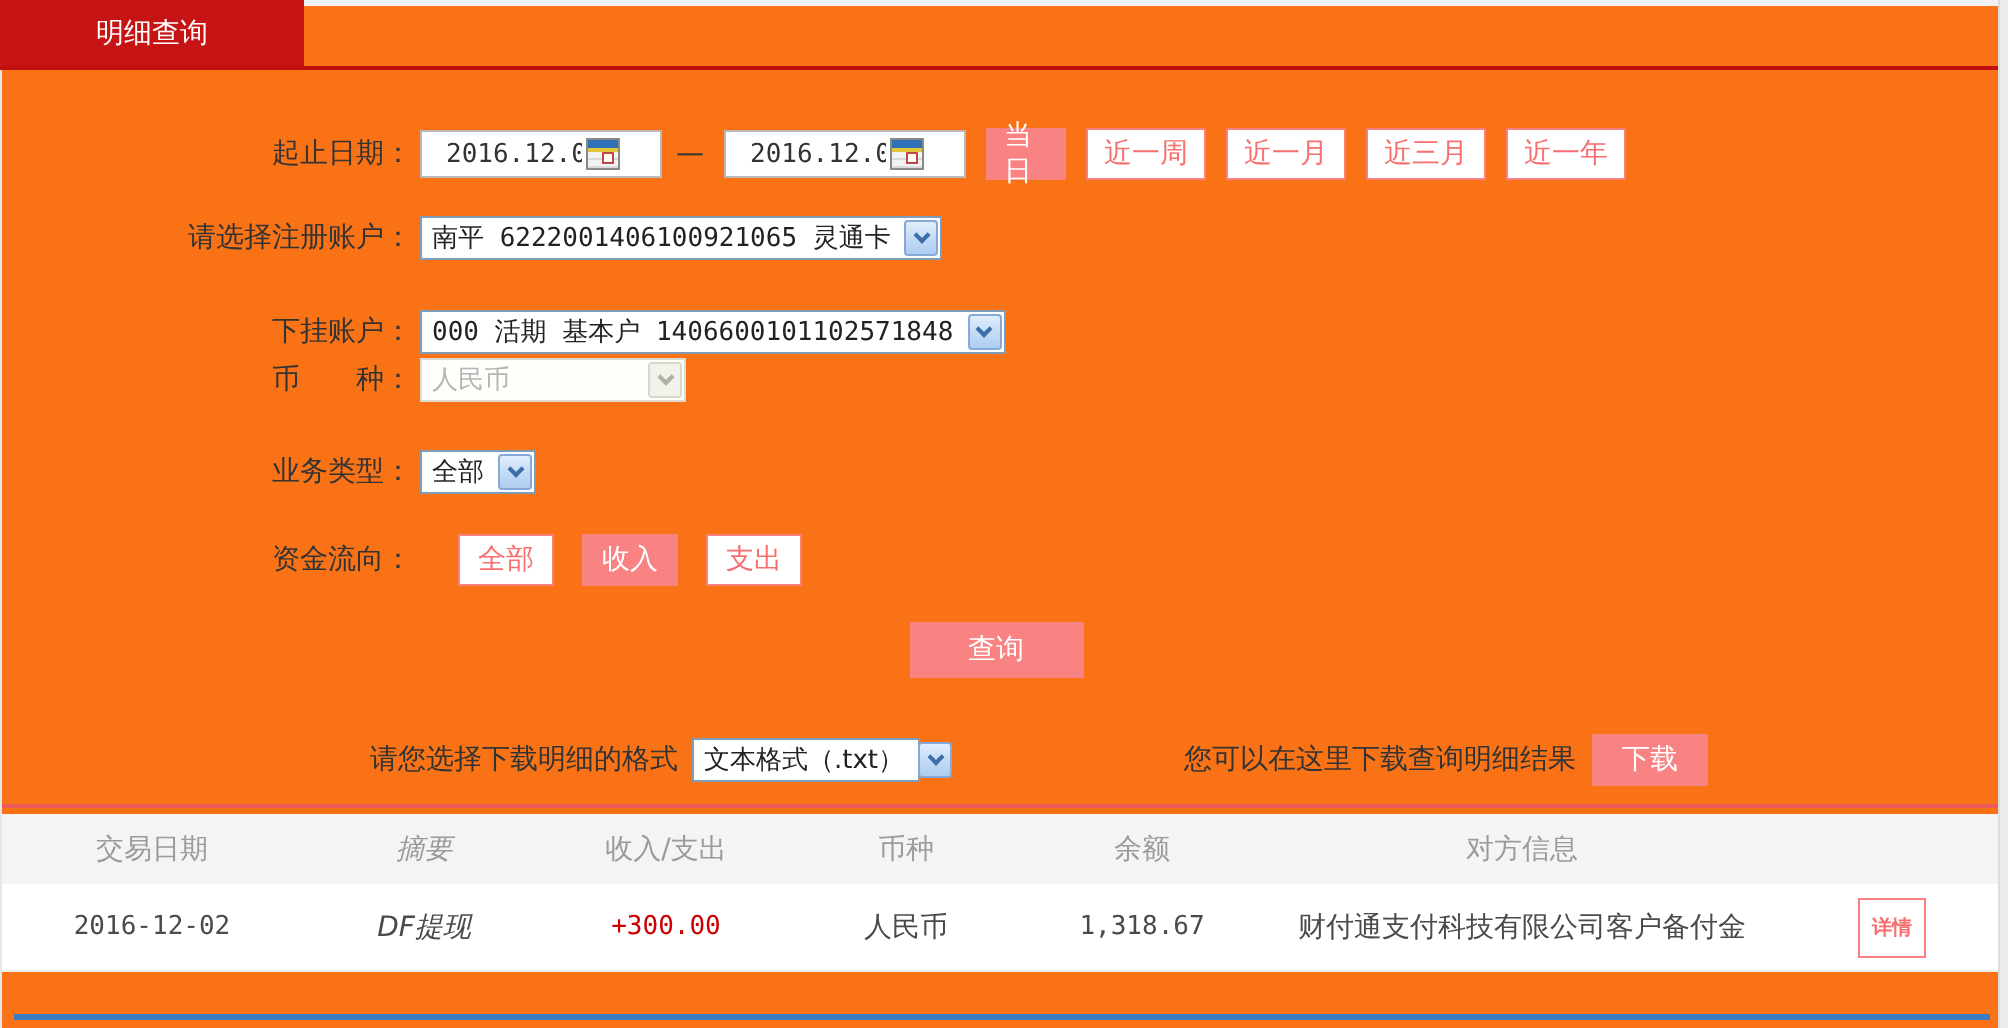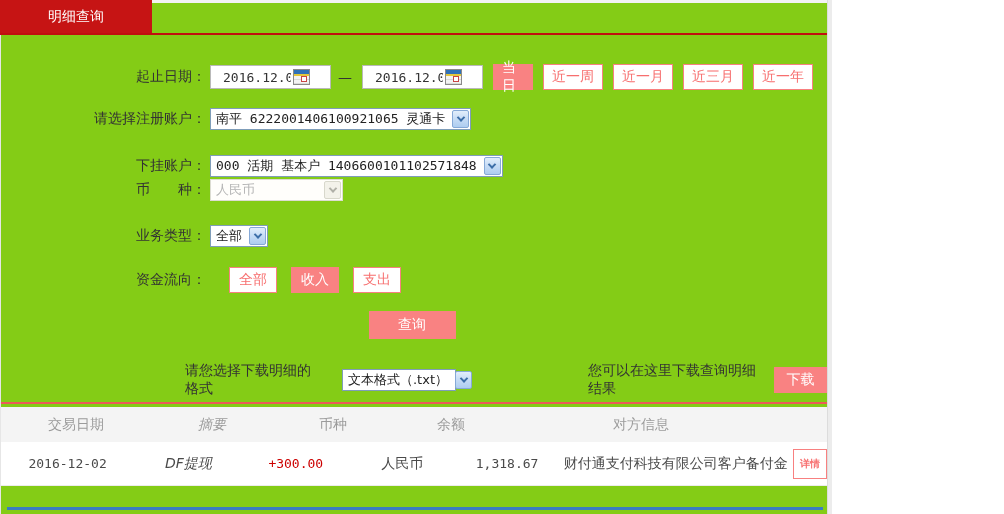--- a/index.html
+++ b/index.html
@@ -1,18 +1,18 @@
 <!DOCTYPE html>
 <html><head>
 <meta charset="utf-8">
 <style>
   * { margin:0; padding:0; box-sizing:border-box; }
   html,body { background:#fff; }
   body { font-family:"DejaVu Sans","Liberation Sans",sans-serif; font-size:14px; color:#333; }
-  .page { position:relative; width:832px; height:514px; background:#84cc16; overflow:hidden; }
+  .page { position:relative; width:1004px; height:514px; background:#f97316; overflow:hidden; }
 
   
   .edge-right { position:absolute; top:0; right:0; width:5px; height:100%; background:#ececec; border-left:1px solid #dcdcdc; }
   .edge-left { position:absolute; top:35px; left:0; width:1px; height:479px; background:#e6e6e6; }
   .edge-top { position:absolute; top:0; left:152px; right:5px; height:3px; background:#f2f2f2; }
 
   
   .tab { position:absolute; top:0; left:0; width:152px; height:33px; background:#c61414; color:#fff;
          display:flex; align-items:center; justify-content:center; font-size:14px; cursor:pointer; }
   .tab-underline { position:absolute; top:33px; left:0; right:5px; height:2px; background:#c00f0f; }
@@ -53,21 +53,21 @@
   .xp-select.disabled .txt { color:#b5b5b5; }
   .xp-select.disabled .xp-arrow { background:#f3f2ea; border-color:#d8d8cc; }
   .xp-select.disabled .chev { border-color:#b0b0a8; }
 
   .flow-btn { height:26px; padding:0 9px; margin-left:0; margin-right:14px; }
 
   .query-btn { display:flex; margin:18px auto 0 auto; width:87px; height:28px; position:relative; left:-2px; }
 
   .dl-row { display:flex; align-items:center; margin-top:28px; padding-left:184px; height:26px; }
   .dl-label { color:#333; }
-  .dl-select { width:114px; margin-left:17px; }
+  .dl-select { width:114px; margin-left:7px; }
   .dl-select .txt { font-family:"DejaVu Sans","Liberation Sans",sans-serif; flex:1; }
   .dl-hint { margin-left:132px; color:#333; }
   .dl-btn { width:58px; height:26px; margin-left:8px; }
 
   .sep-red { margin-top:9px; height:2px; background:#ec5a5a; }
 
   
   .tbl { margin-top:3px; }
   .tr { display:flex; align-items:center; }
   .thead { height:35px; background:#f4f4f4; color:#9b9b9b; }
@@ -174,20 +174,21 @@
       <span class="dl-hint">您可以在这里下载查询明细结果</span>
       <span class="btn btn-fill dl-btn">下载</span>
     </div>
 
     <div class="sep-red"></div>
 
     <div class="tbl">
       <div class="tr thead">
         <span class="td c1">交易日期</span>
         <span class="td c2">摘要</span>
+        <span class="td c3">收入/支出</span>
         <span class="td c4">币种</span>
         <span class="td c5">余额</span>
         <span class="td c6">对方信息</span>
         <span class="td c7"></span>
       </div>
       <div class="tr trow">
         <span class="td c1 num">2016-12-02</span>
         <span class="td c2">DF提现</span>
         <span class="td c3 num amount-in">+300.00</span>
         <span class="td c4">人民币</span>

